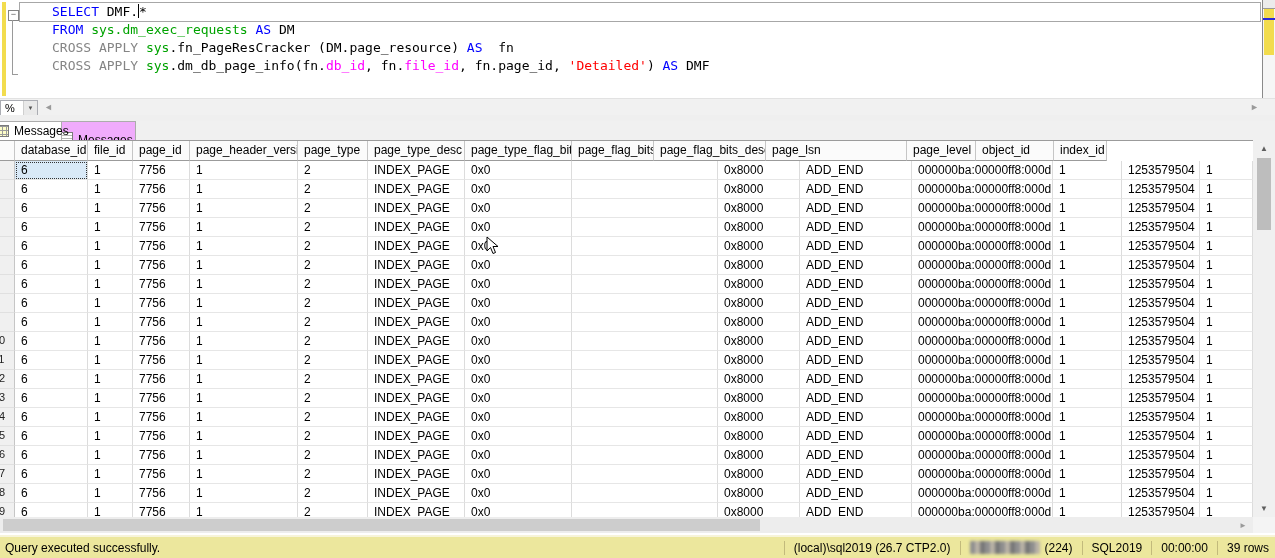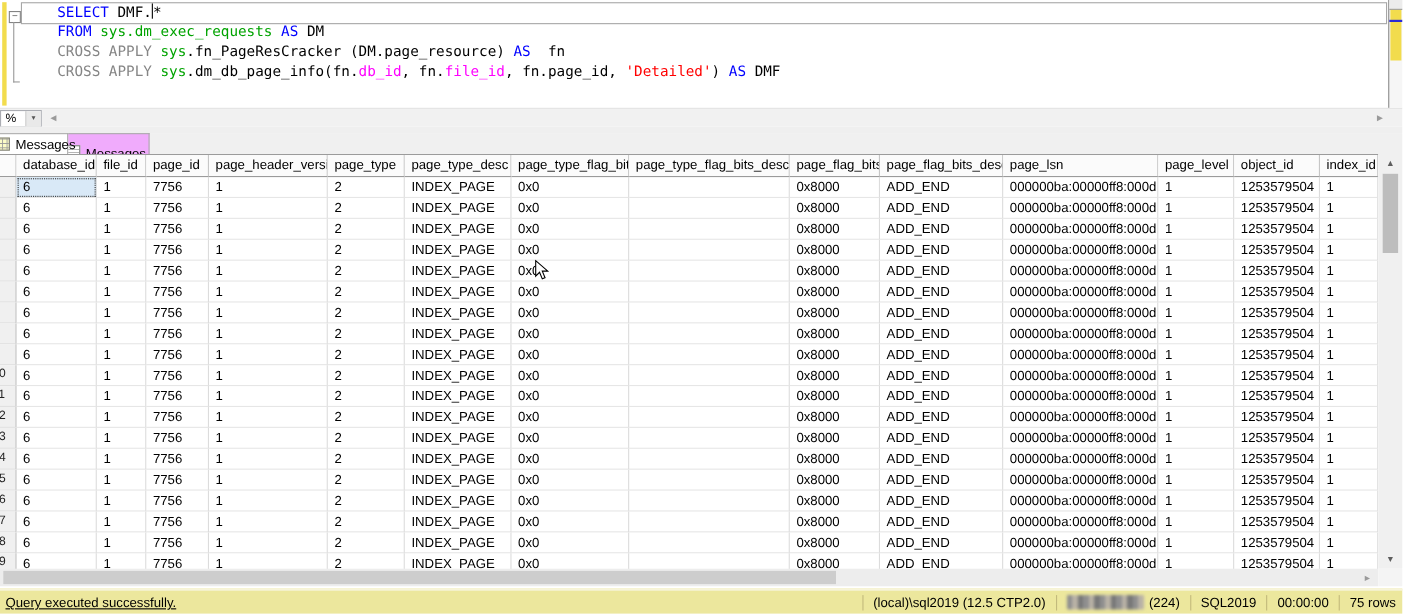--- a/index.html
+++ b/index.html
@@ -82,21 +82,21 @@
 
   
   .ghscroll{position:absolute;left:0;top:517px;width:1253px;height:16px;background:#ededed;}
   .gh-thumb{position:absolute;left:3px;top:2px;width:757px;height:12px;background:#cdcdcd;}
   .gh-arrow{position:absolute;right:6px;top:4px;font-size:8px;color:#9a9a9a;}
   .gcorner{position:absolute;left:1253px;top:517px;width:22px;height:16px;background:#f4f4f4;}
 
   
   .statusbar{position:absolute;left:0;top:535px;width:1275px;height:23px;background:#ece79d;
              border-top:2px solid #f7f4da;box-sizing:border-box;font-size:12px;color:#000;}
-  .sb-msg{position:absolute;left:5px;top:4px;text-decoration:underline;}
+  .sb-msg{position:absolute;left:5px;top:4px;}
   .sb-right{position:absolute;right:6px;top:0;height:100%;display:flex;align-items:center;}
   .sb-sep{width:1px;height:14px;background:#c2ba7c;margin:0 9px;}
   .redacted{display:inline-block;width:70px;height:13px;vertical-align:-2px;margin-right:5px;
             background:repeating-linear-gradient(90deg,#8f8f8f 0 5px,#b9b2a6 5px 10px,#787878 10px 15px);
             filter:blur(1.5px);border-radius:1px;}
 
   
   .mouse{position:absolute;left:486px;top:236px;width:13px;height:20px;z-index:50;pointer-events:none;}
 </style>
 </head>
@@ -139,21 +139,20 @@
 <div class="grid" id="grid">
     <div class="grow header">
       <div class="gcell rowhdr"></div>
       <div class="gcell" style="width: 73px; flex: 0 0 auto;">database_id</div>
       <div class="gcell" style="width: 45px; flex: 0 0 auto;">file_id</div>
       <div class="gcell" style="width: 57px; flex: 0 0 auto;">page_id</div>
       <div class="gcell" style="width: 108px; flex: 0 0 auto;">page_header_version</div>
       <div class="gcell" style="width: 70px; flex: 0 0 auto;">page_type</div>
       <div class="gcell" style="width: 97px; flex: 0 0 auto;">page_type_desc</div>
       <div class="gcell" style="width: 107px; flex: 0 0 auto;">page_type_flag_bits</div>
-      <div class="gcell" style="width: 146px; flex: 0 0 auto;">page_type_flag_bits_desc</div>
       <div class="gcell" style="width: 82px; flex: 0 0 auto;">page_flag_bits</div>
       <div class="gcell" style="width: 112px; flex: 0 0 auto;">page_flag_bits_desc</div>
       <div class="gcell" style="width: 141px; flex: 0 0 auto;">page_lsn</div>
       <div class="gcell" style="width: 69px; flex: 0 0 auto;">page_level</div>
       <div class="gcell" style="width: 78px; flex: 0 0 auto;">object_id</div>
       <div class="gcell" style="width: 53px; flex: 0 0 auto;">index_id</div>
     </div>
     <div class="grow">
       <div class="gcell rowhdr"></div>
       <div class="gcell sel" style="width: 73px; flex: 0 0 auto;">6</div>
@@ -488,28 +487,28 @@
 <div class="ghscroll">
   <div class="gh-thumb"></div>
   <span class="gh-arrow">►</span>
 </div>
 <div class="gcorner"></div>
 
 <div class="statusbar">
   <span class="sb-msg">Query executed successfully.</span>
   <div class="sb-right">
     <span class="sb-sep"></span>
-    <span>(local)\sql2019 (12.5 CTP2.0)</span>
+    <span>(local)\sql2019 (26.7 CTP2.0)</span>
     <span class="sb-sep"></span>
     <span class="redacted"></span>
     <span>(224)</span>
     <span class="sb-sep"></span>
     <span>SQL2019</span>
     <span class="sb-sep"></span>
     <span>00:00:00</span>
     <span class="sb-sep"></span>
-    <span>75 rows</span>
+    <span>39 rows</span>
   </div>
 </div>
 
 <svg class="mouse" viewBox="0 0 13 20">
   <polygon points="1,1 1,15 4.5,11.5 7,17.5 9.5,16.5 7,10.5 12,10.5" fill="#fff" stroke="#000" stroke-width="1"></polygon>
 </svg>
 
 </body></html>

